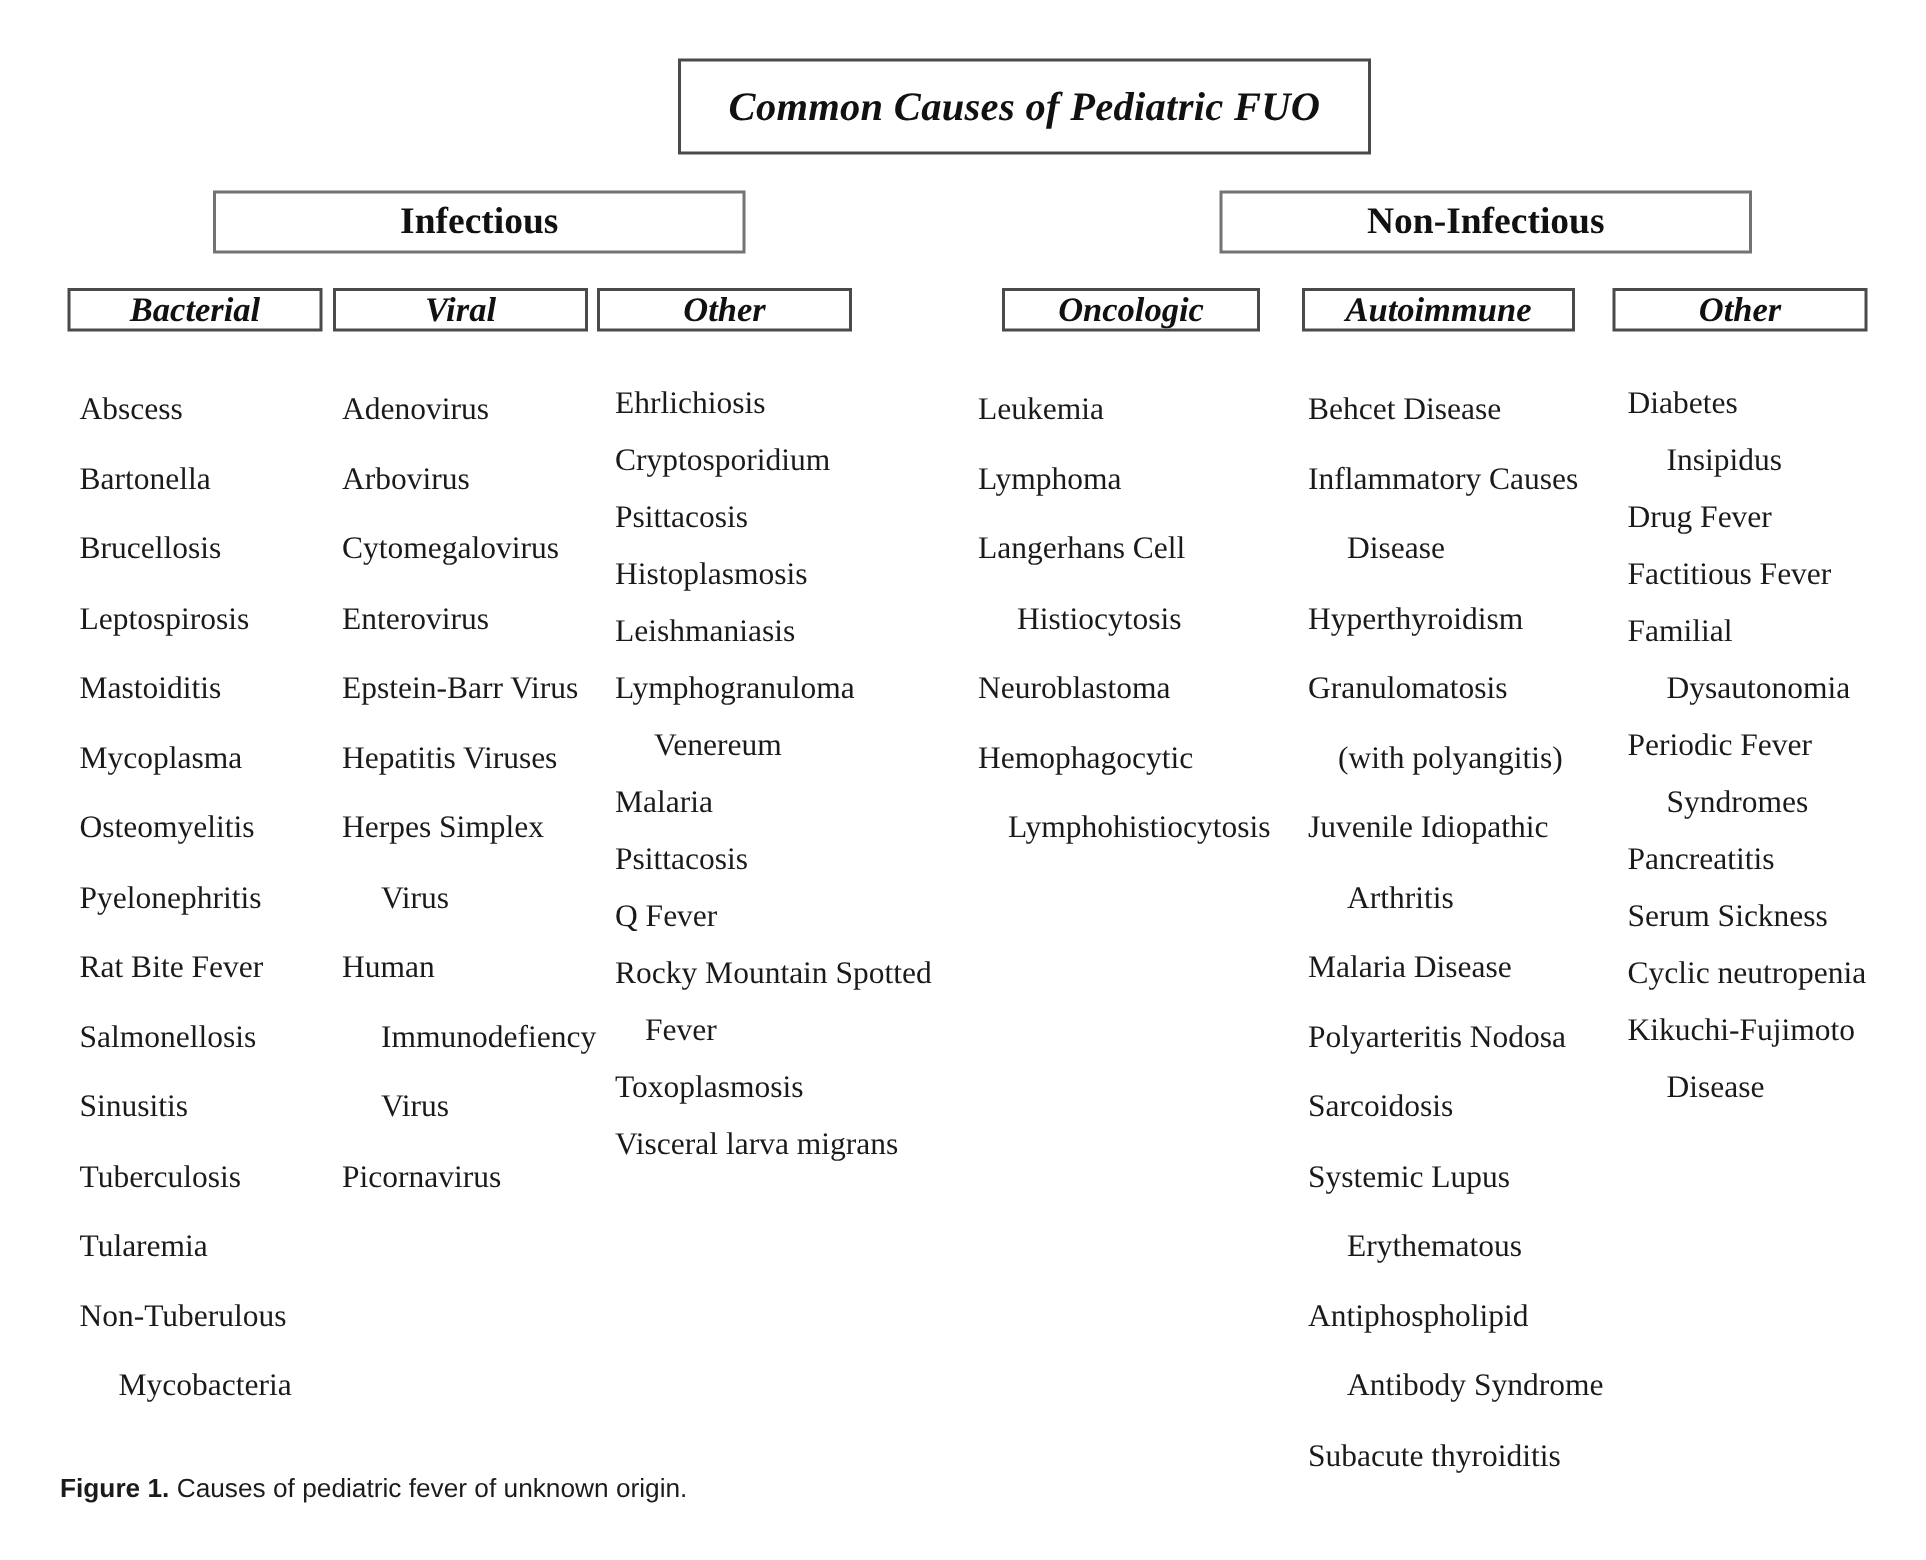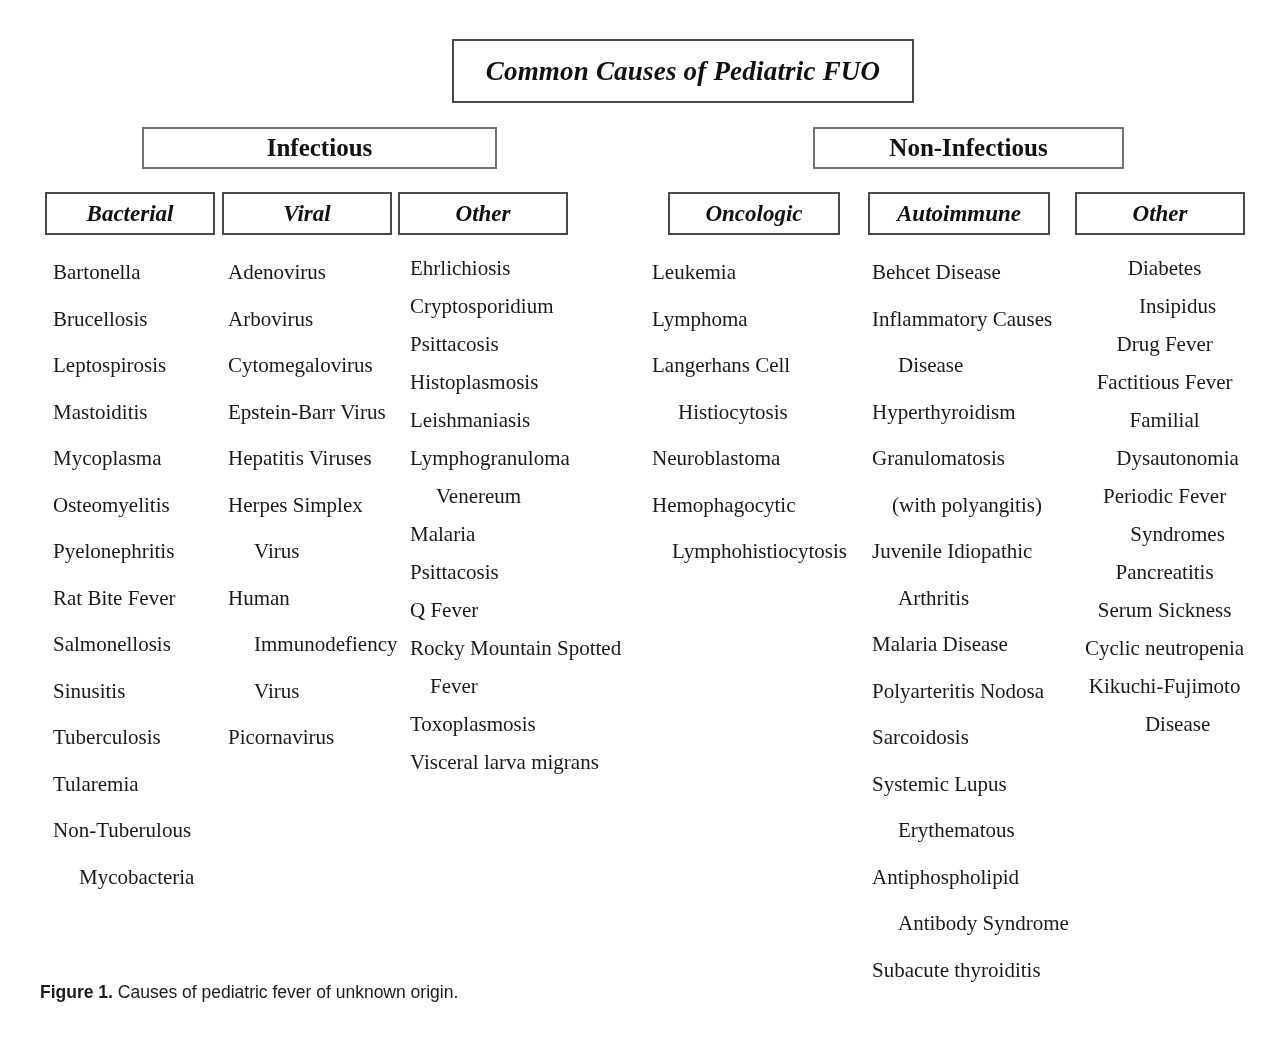--- a/index.html
+++ b/index.html
@@ -47,31 +47,31 @@
     align-items: center;
     justify-content: center;
     height: 42px;
   }
   .branch-box .branch-text {
     font-weight: bold;
     font-size: 25px;
     white-space: nowrap;
   }
   #branch-infectious { left: 142px; top: 127px; width: 355px; }
-  #branch-noninfectious { left: 813px; top: 127px; width: 311px; }
+  #branch-noninfectious { left: 813px; top: 127px; width: 355px; }
 
   
   .cat-box {
     position: absolute;
     border: 2px solid #4a4a4a;
     box-sizing: border-box;
     display: flex;
     align-items: center;
     justify-content: center;
-    height: 43px;
+    height: 29px;
     top: 192px;
   }
   .cat-box .cat-text {
     font-weight: bold;
     font-style: italic;
     font-size: 23px;
     white-space: nowrap;
   }
   #cat-bacterial   { left: 45px;   width: 170px; }
   #cat-viral       { left: 222px;  width: 170px; }
@@ -93,21 +93,21 @@
   }
   .item.indent { padding-left: 26px; }
   .item.indent-sm { padding-left: 20px; }
   .item.tight { line-height: 38px; }
 
   #col-bacterial  { left: 53px;   }
   #col-viral      { left: 228px;  }
   #col-other-inf  { left: 410px;  }
   #col-oncologic  { left: 652px;  }
   #col-autoimmune { left: 872px;  }
-  #col-other-nonf { left: 1085px; text-align: center; }
+  #col-other-nonf { left: 1085px; }
 
   
   #caption {
     position: absolute;
     left: 40px;
     top: 982px;
     font-family: "Liberation Sans", "DejaVu Sans", sans-serif;
     font-size: 17.5px;
     color: #1b1b1b;
     white-space: nowrap;
@@ -144,40 +144,42 @@
   <span class="cat-text">Oncologic</span>
 </div>
 <div id="cat-autoimmune" class="cat-box">
   <span class="cat-text">Autoimmune</span>
 </div>
 <div id="cat-other-nonf" class="cat-box">
   <span class="cat-text">Other</span>
 </div>
 
 <div id="col-bacterial" class="item-col">
+  <div class="item">Abscess</div>
   <div class="item">Bartonella</div>
   <div class="item">Brucellosis</div>
   <div class="item">Leptospirosis</div>
   <div class="item">Mastoiditis</div>
   <div class="item">Mycoplasma</div>
   <div class="item">Osteomyelitis</div>
   <div class="item">Pyelonephritis</div>
   <div class="item">Rat Bite Fever</div>
   <div class="item">Salmonellosis</div>
   <div class="item">Sinusitis</div>
   <div class="item">Tuberculosis</div>
   <div class="item">Tularemia</div>
   <div class="item">Non-Tuberulous</div>
   <div class="item indent">Mycobacteria</div>
 </div>
 
 <div id="col-viral" class="item-col">
   <div class="item">Adenovirus</div>
   <div class="item">Arbovirus</div>
   <div class="item">Cytomegalovirus</div>
+  <div class="item">Enterovirus</div>
   <div class="item">Epstein-Barr Virus</div>
   <div class="item">Hepatitis Viruses</div>
   <div class="item">Herpes Simplex</div>
   <div class="item indent">Virus</div>
   <div class="item">Human</div>
   <div class="item indent">Immunodefiency</div>
   <div class="item indent">Virus</div>
   <div class="item">Picornavirus</div>
 </div>
 

